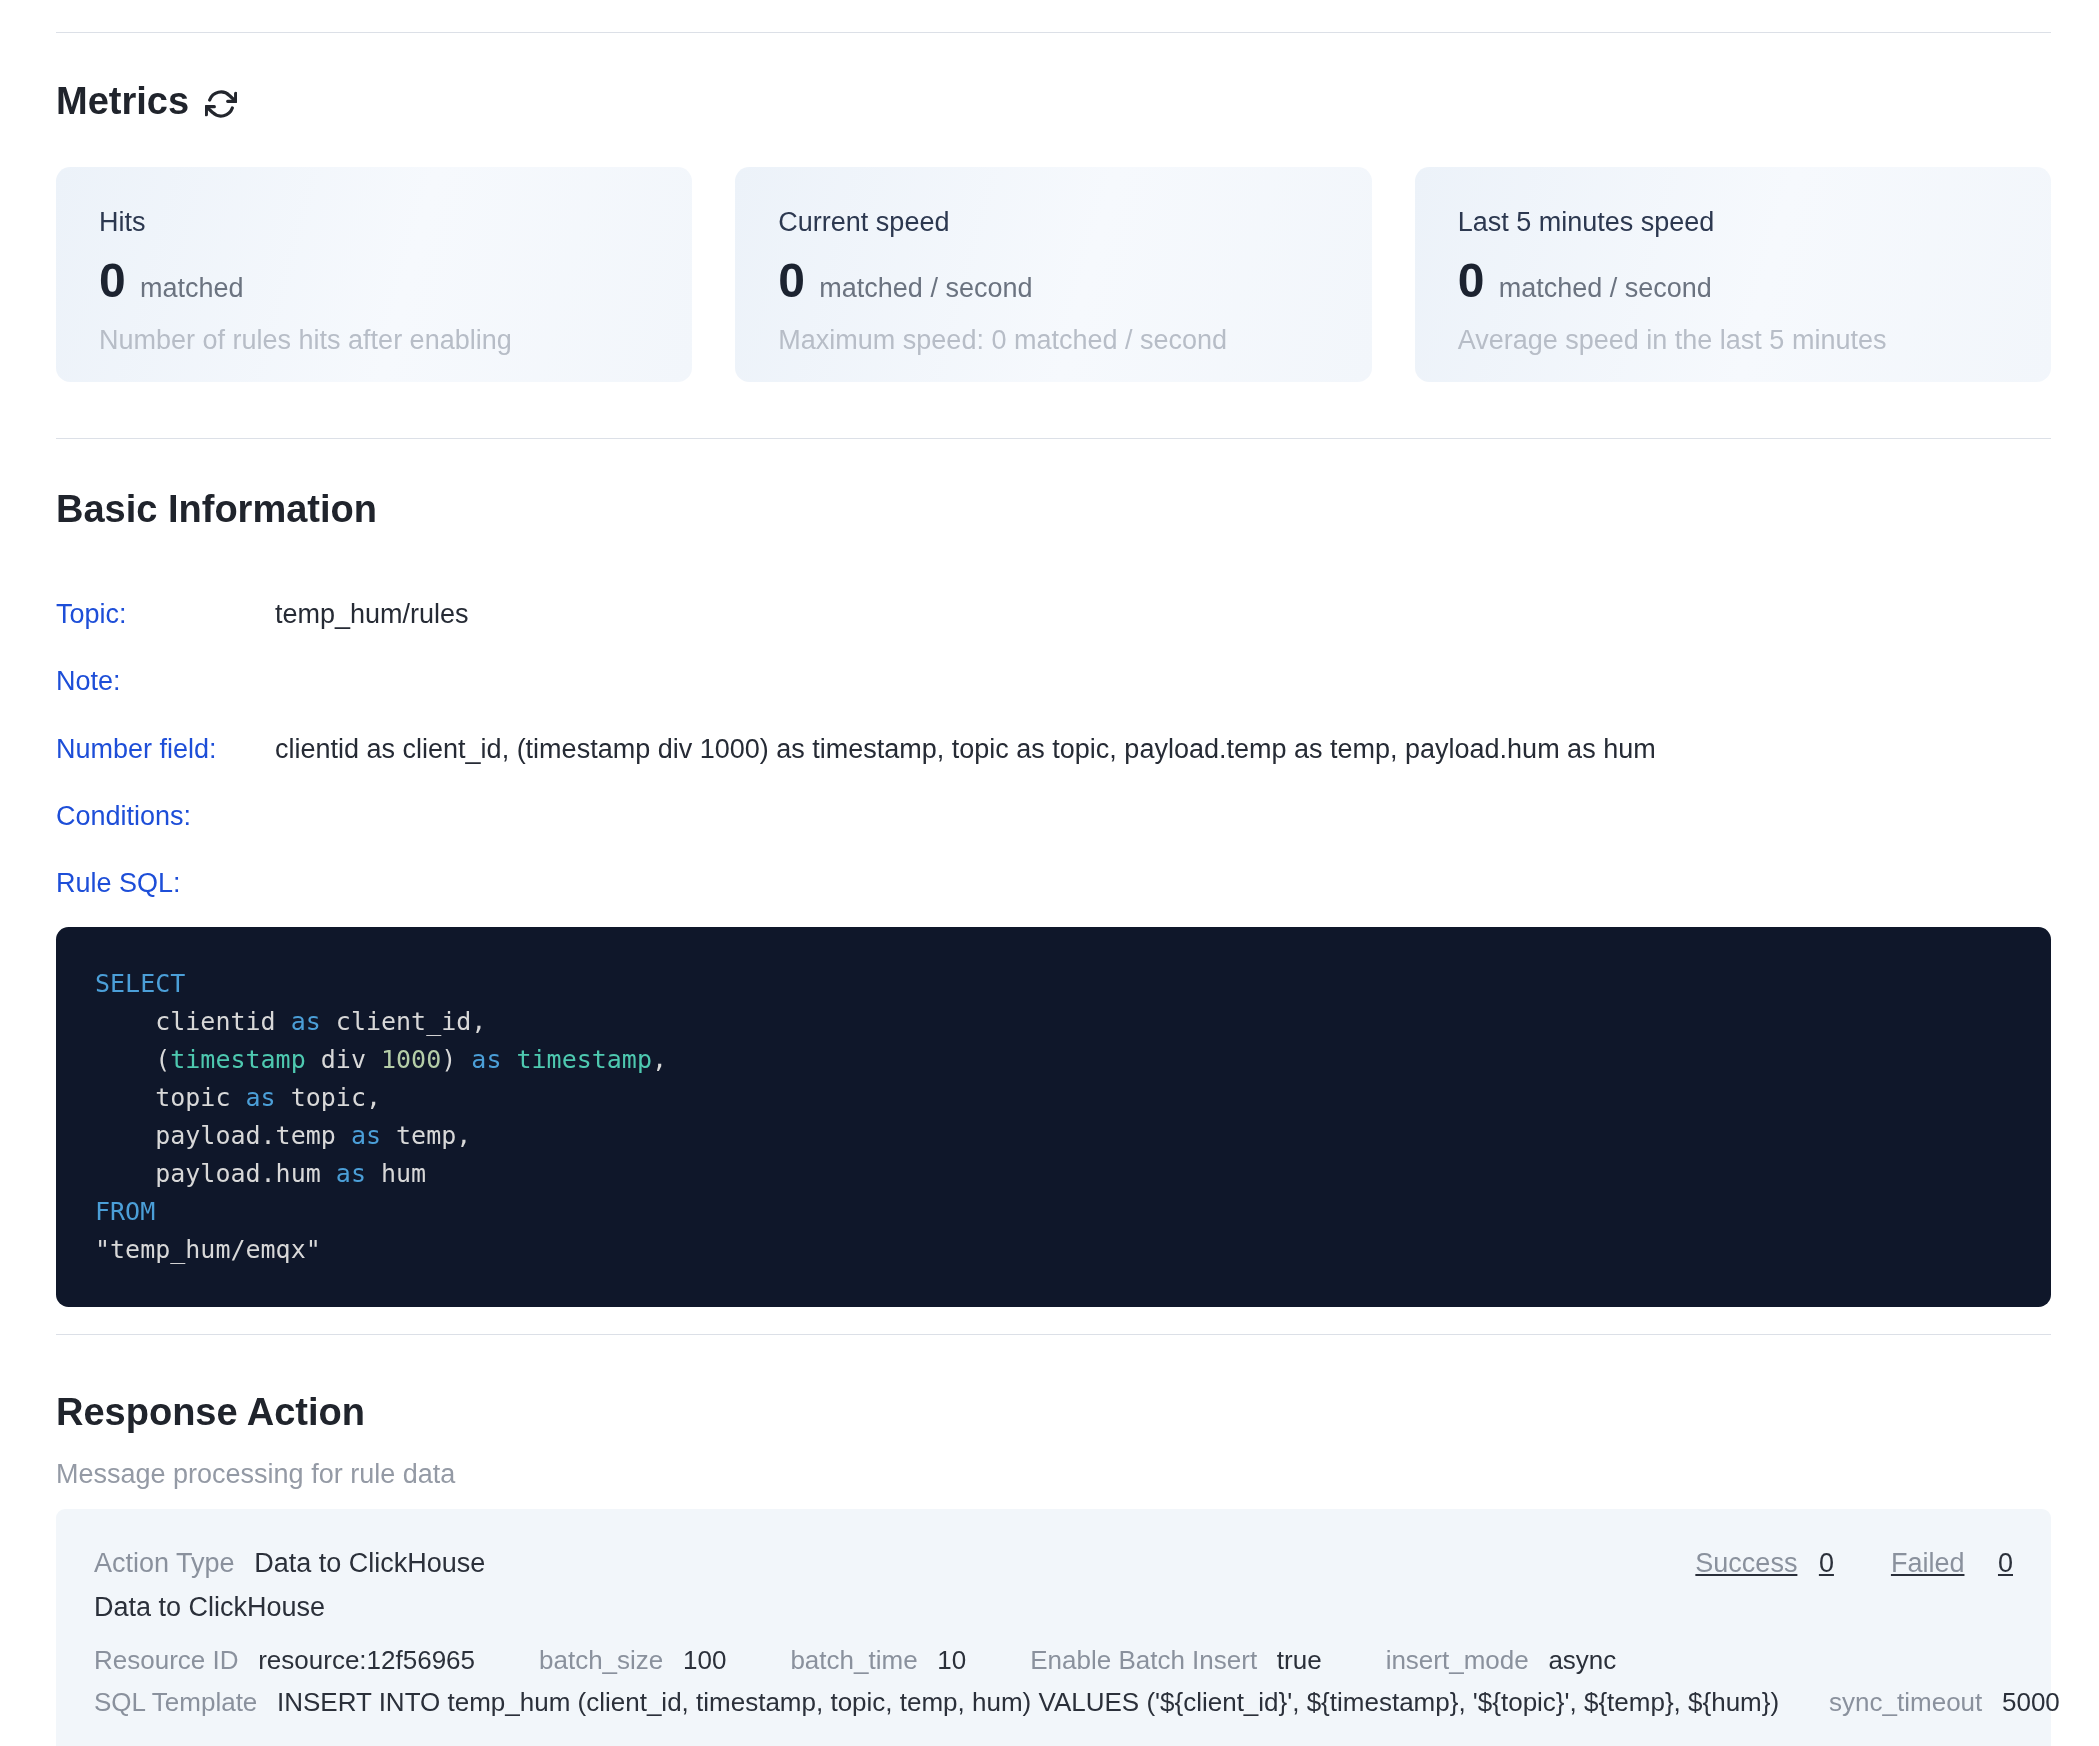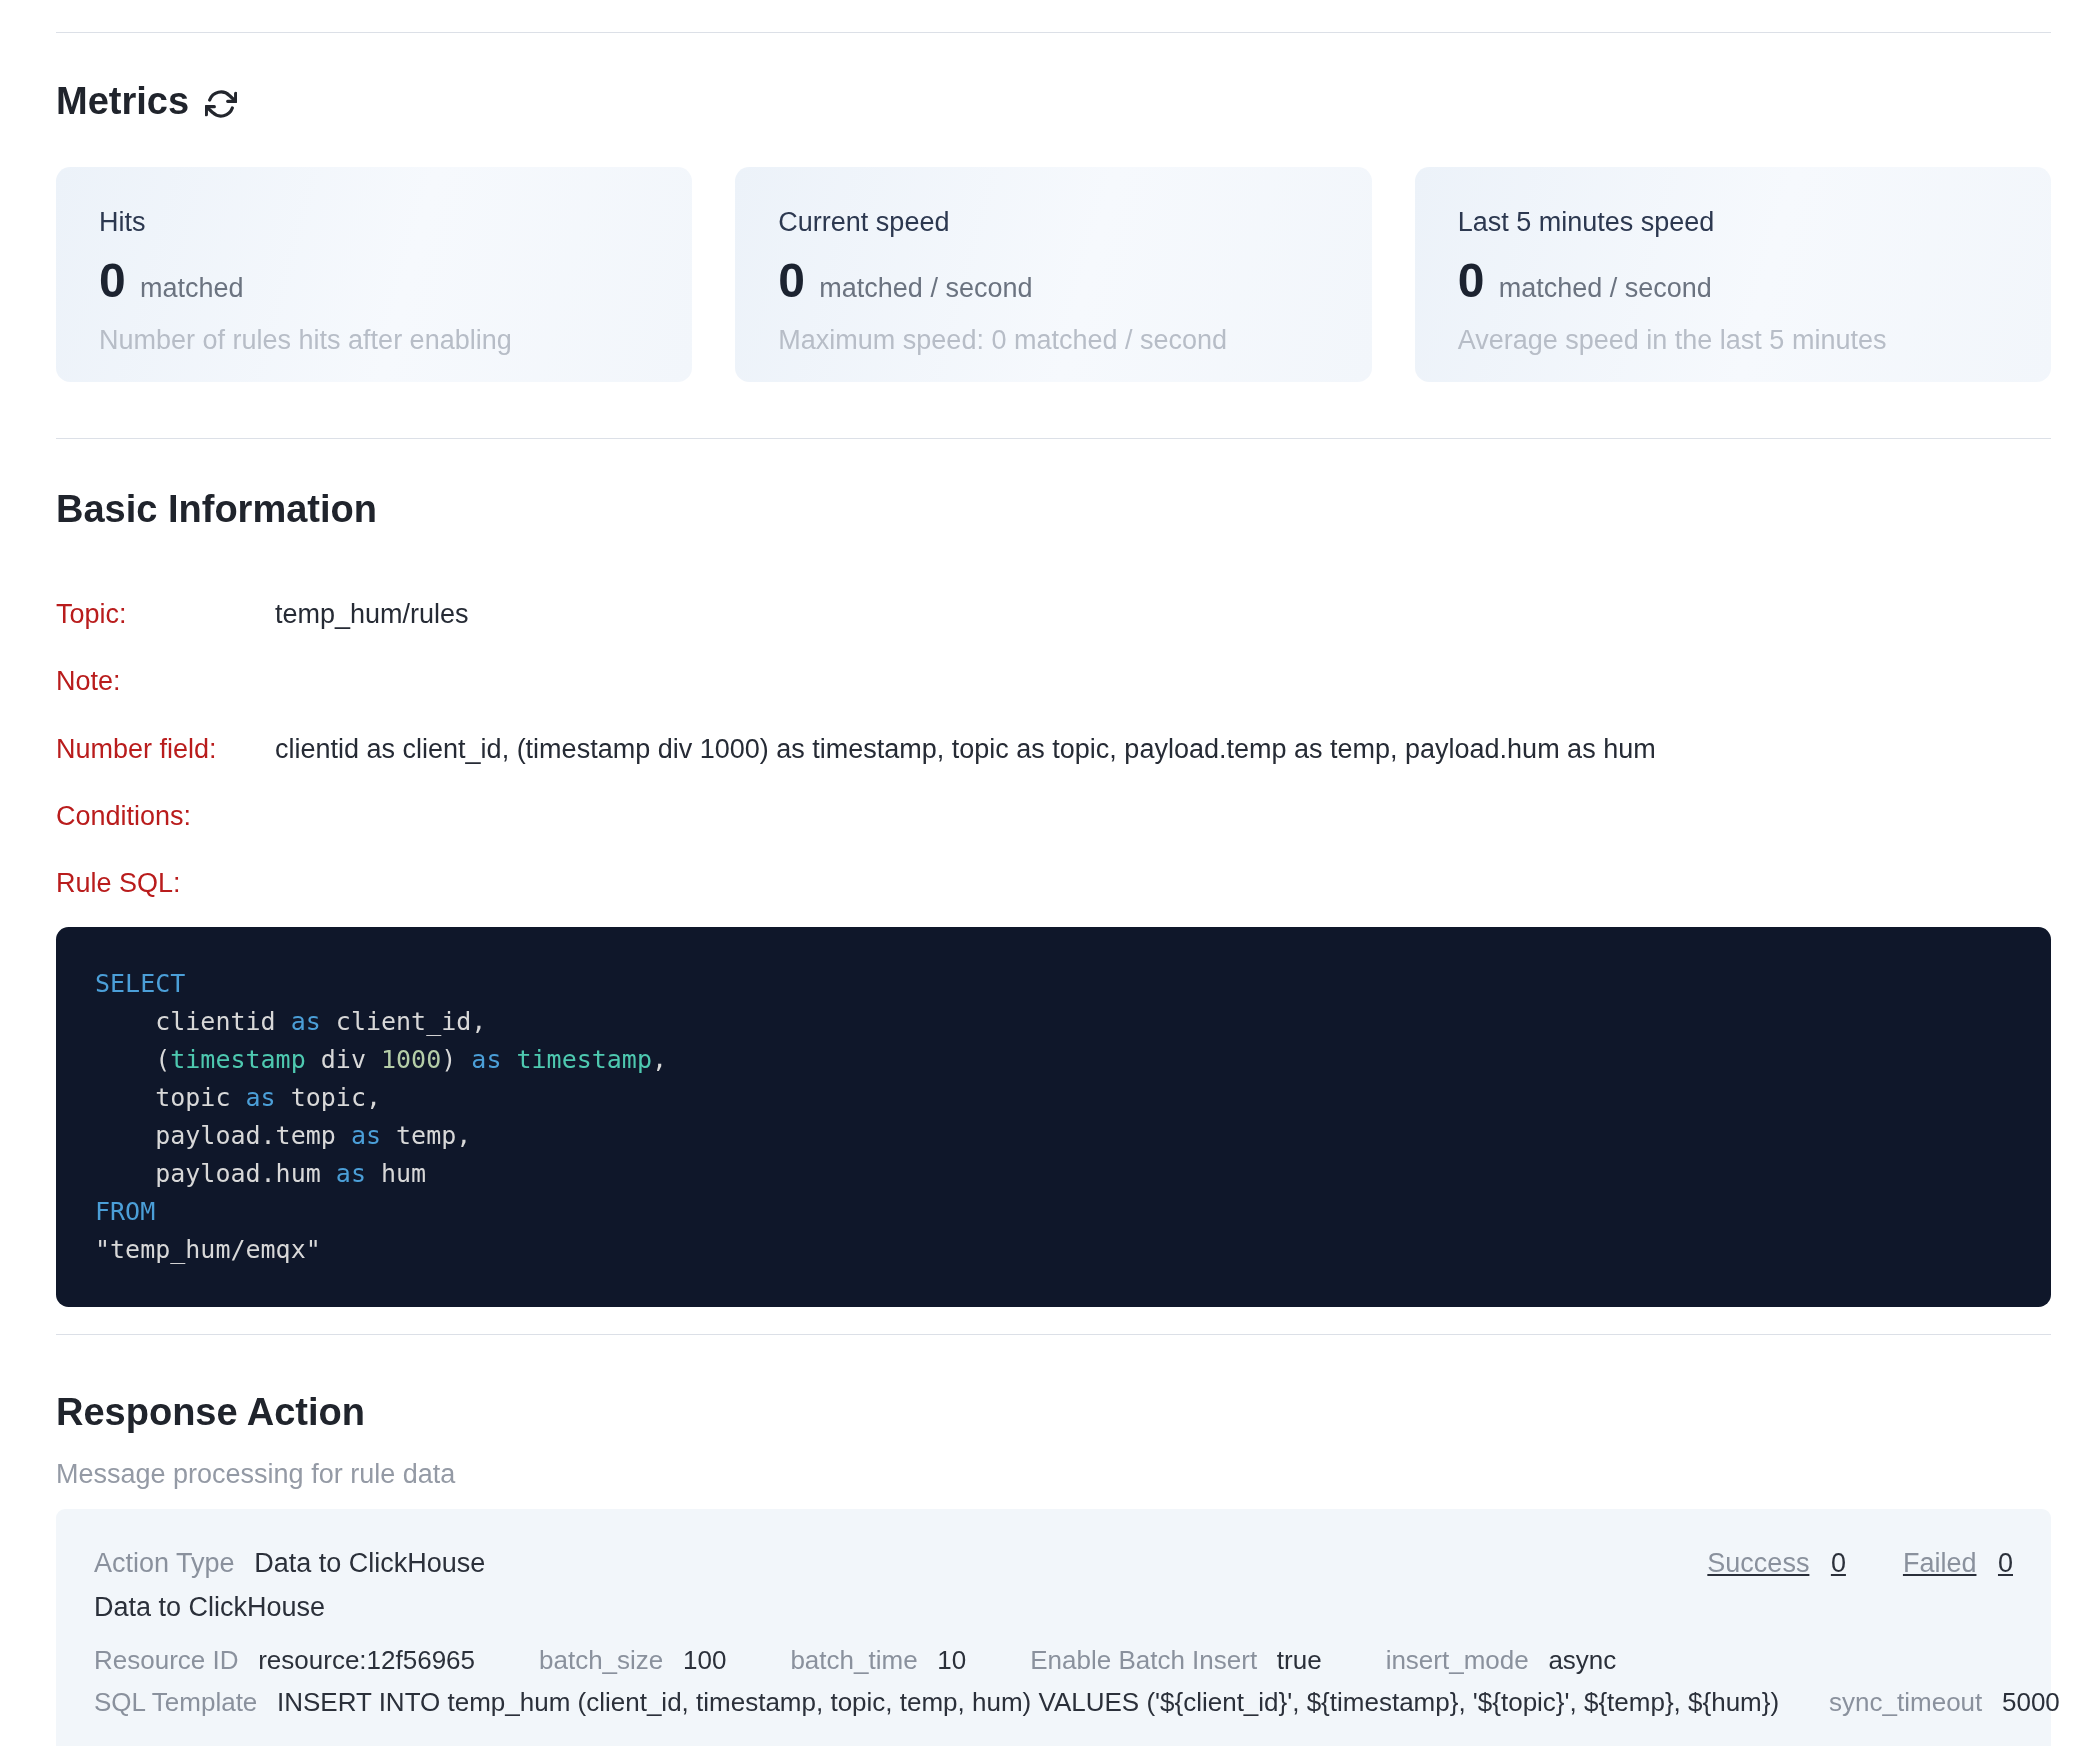--- a/index.html
+++ b/index.html
@@ -37,21 +37,21 @@
   .mcard-valueline { margin-top: 19.7px; display: flex; align-items: baseline; gap: 14.3px; }
   .mcard-value { font-size: 48px; font-weight: 700; color: #1c2330; line-height: 1; }
   .mcard-unit { font-size: 27px; color: #6b7380; }
   .mcard-desc { margin-top: 21.5px; font-size: 27px; color: #b7bdc7; line-height: 1.1; }
 
   
   .bi-heading { margin-top: 47px; }
   .info-rows { margin-top: 67px; }
   .info-row { display: flex; margin-bottom: 39px; font-size: 27px; line-height: 1.05; }
   .info-row:last-child { margin-bottom: 0; }
-  .info-label { width: 219px; flex: none; color: #b91c1c; }
+  .info-label { width: 219px; flex: none; color: #1d4ed8; }
   .info-value { color: #262b35; white-space: nowrap; }
 
   
   .code-block {
     margin: 29.6px 0 0; background: #0f172a; border-radius: 12.5px;
     padding: 38px 36px 38px 39px; width: 100%;
     font-family: "DejaVu Sans Mono", "Liberation Mono", monospace;
     font-size: 25px; line-height: 38px; white-space: pre; overflow: hidden;
   }
   .tok-d   { color: #d8d8d8; }
@@ -164,21 +164,21 @@
   <div class="action-card">
     <div class="a-row a-row1">
       <span class="a-label">Action Type</span>
       <span class="a-value">Data to ClickHouse</span>
       <span class="a-stats">
         <span class="a-stat">
           <span class="a-label" style="margin-right:0">Success</span>
           <span class="a-value">0</span>
         </span>
         <span class="a-stat">
-          <span class="a-label" style="margin-right:0">Failed</span>
+          <span class="a-label" style="margin-right:12px">Failed</span>
           <span class="a-value">0</span>
         </span>
       </span>
     </div>
 
     <div class="a-row a-row2">
       <span class="a-name">Data to ClickHouse</span>
     </div>
 
     <div class="a-row a-row3">

